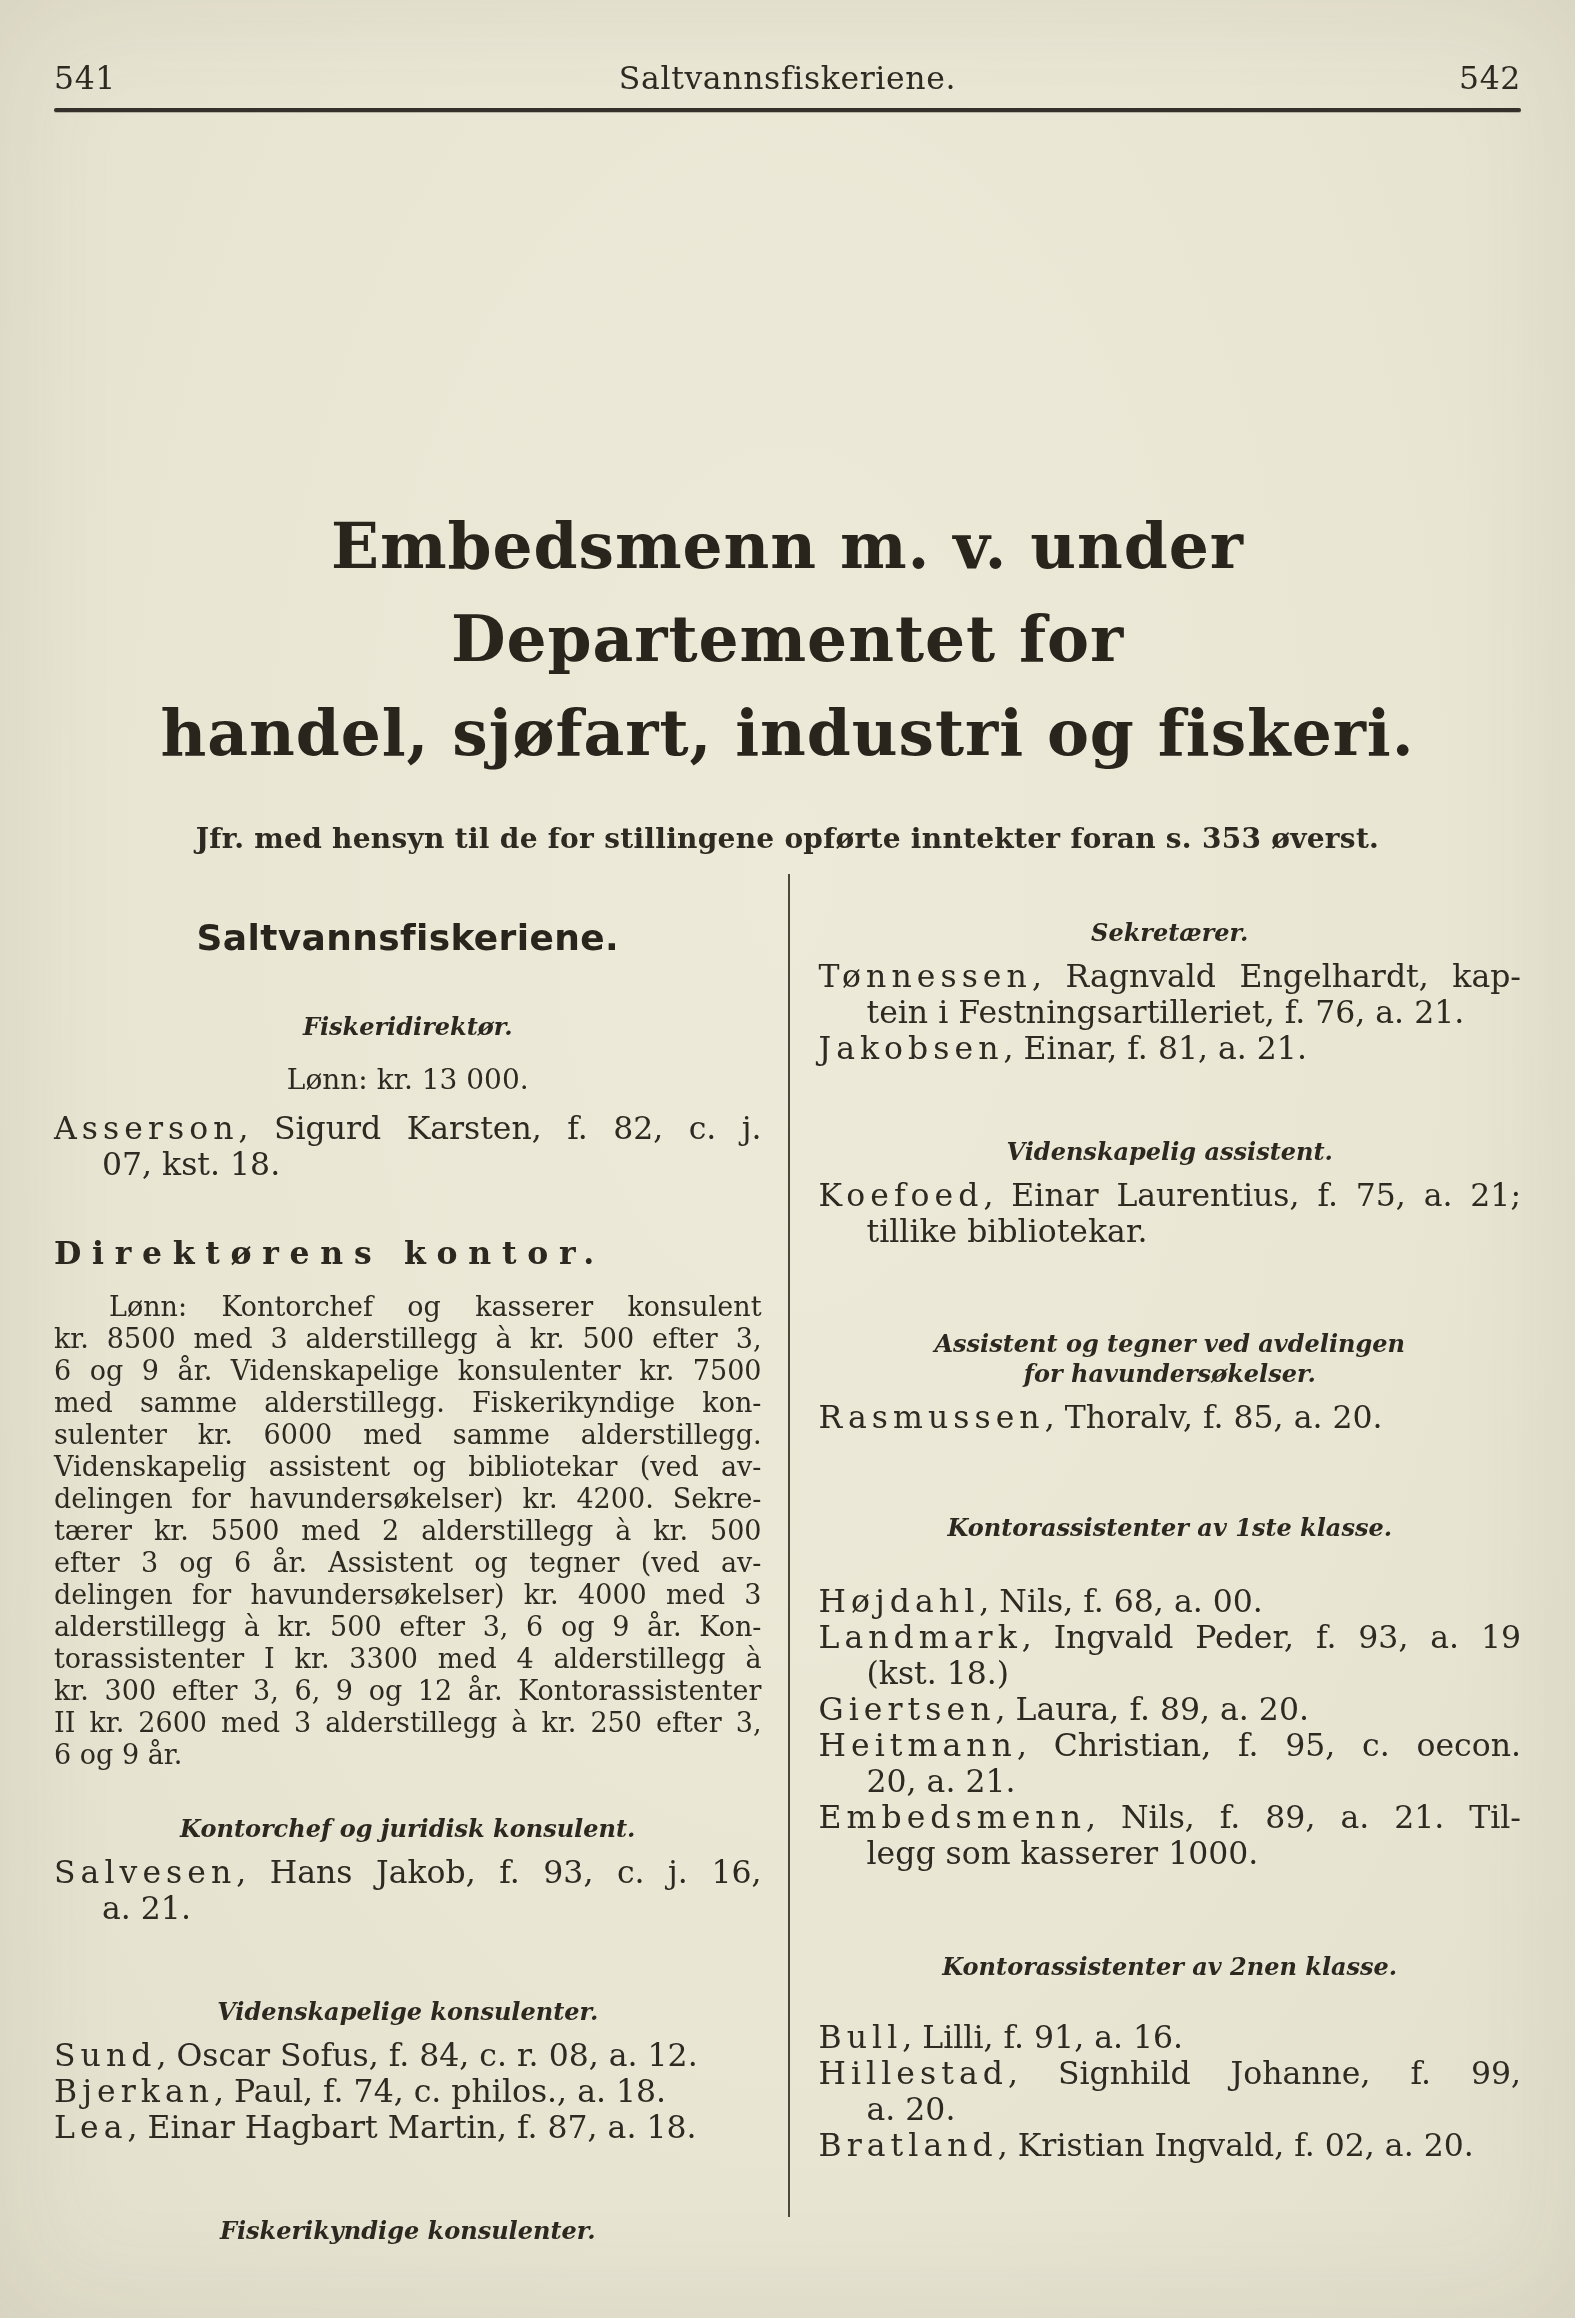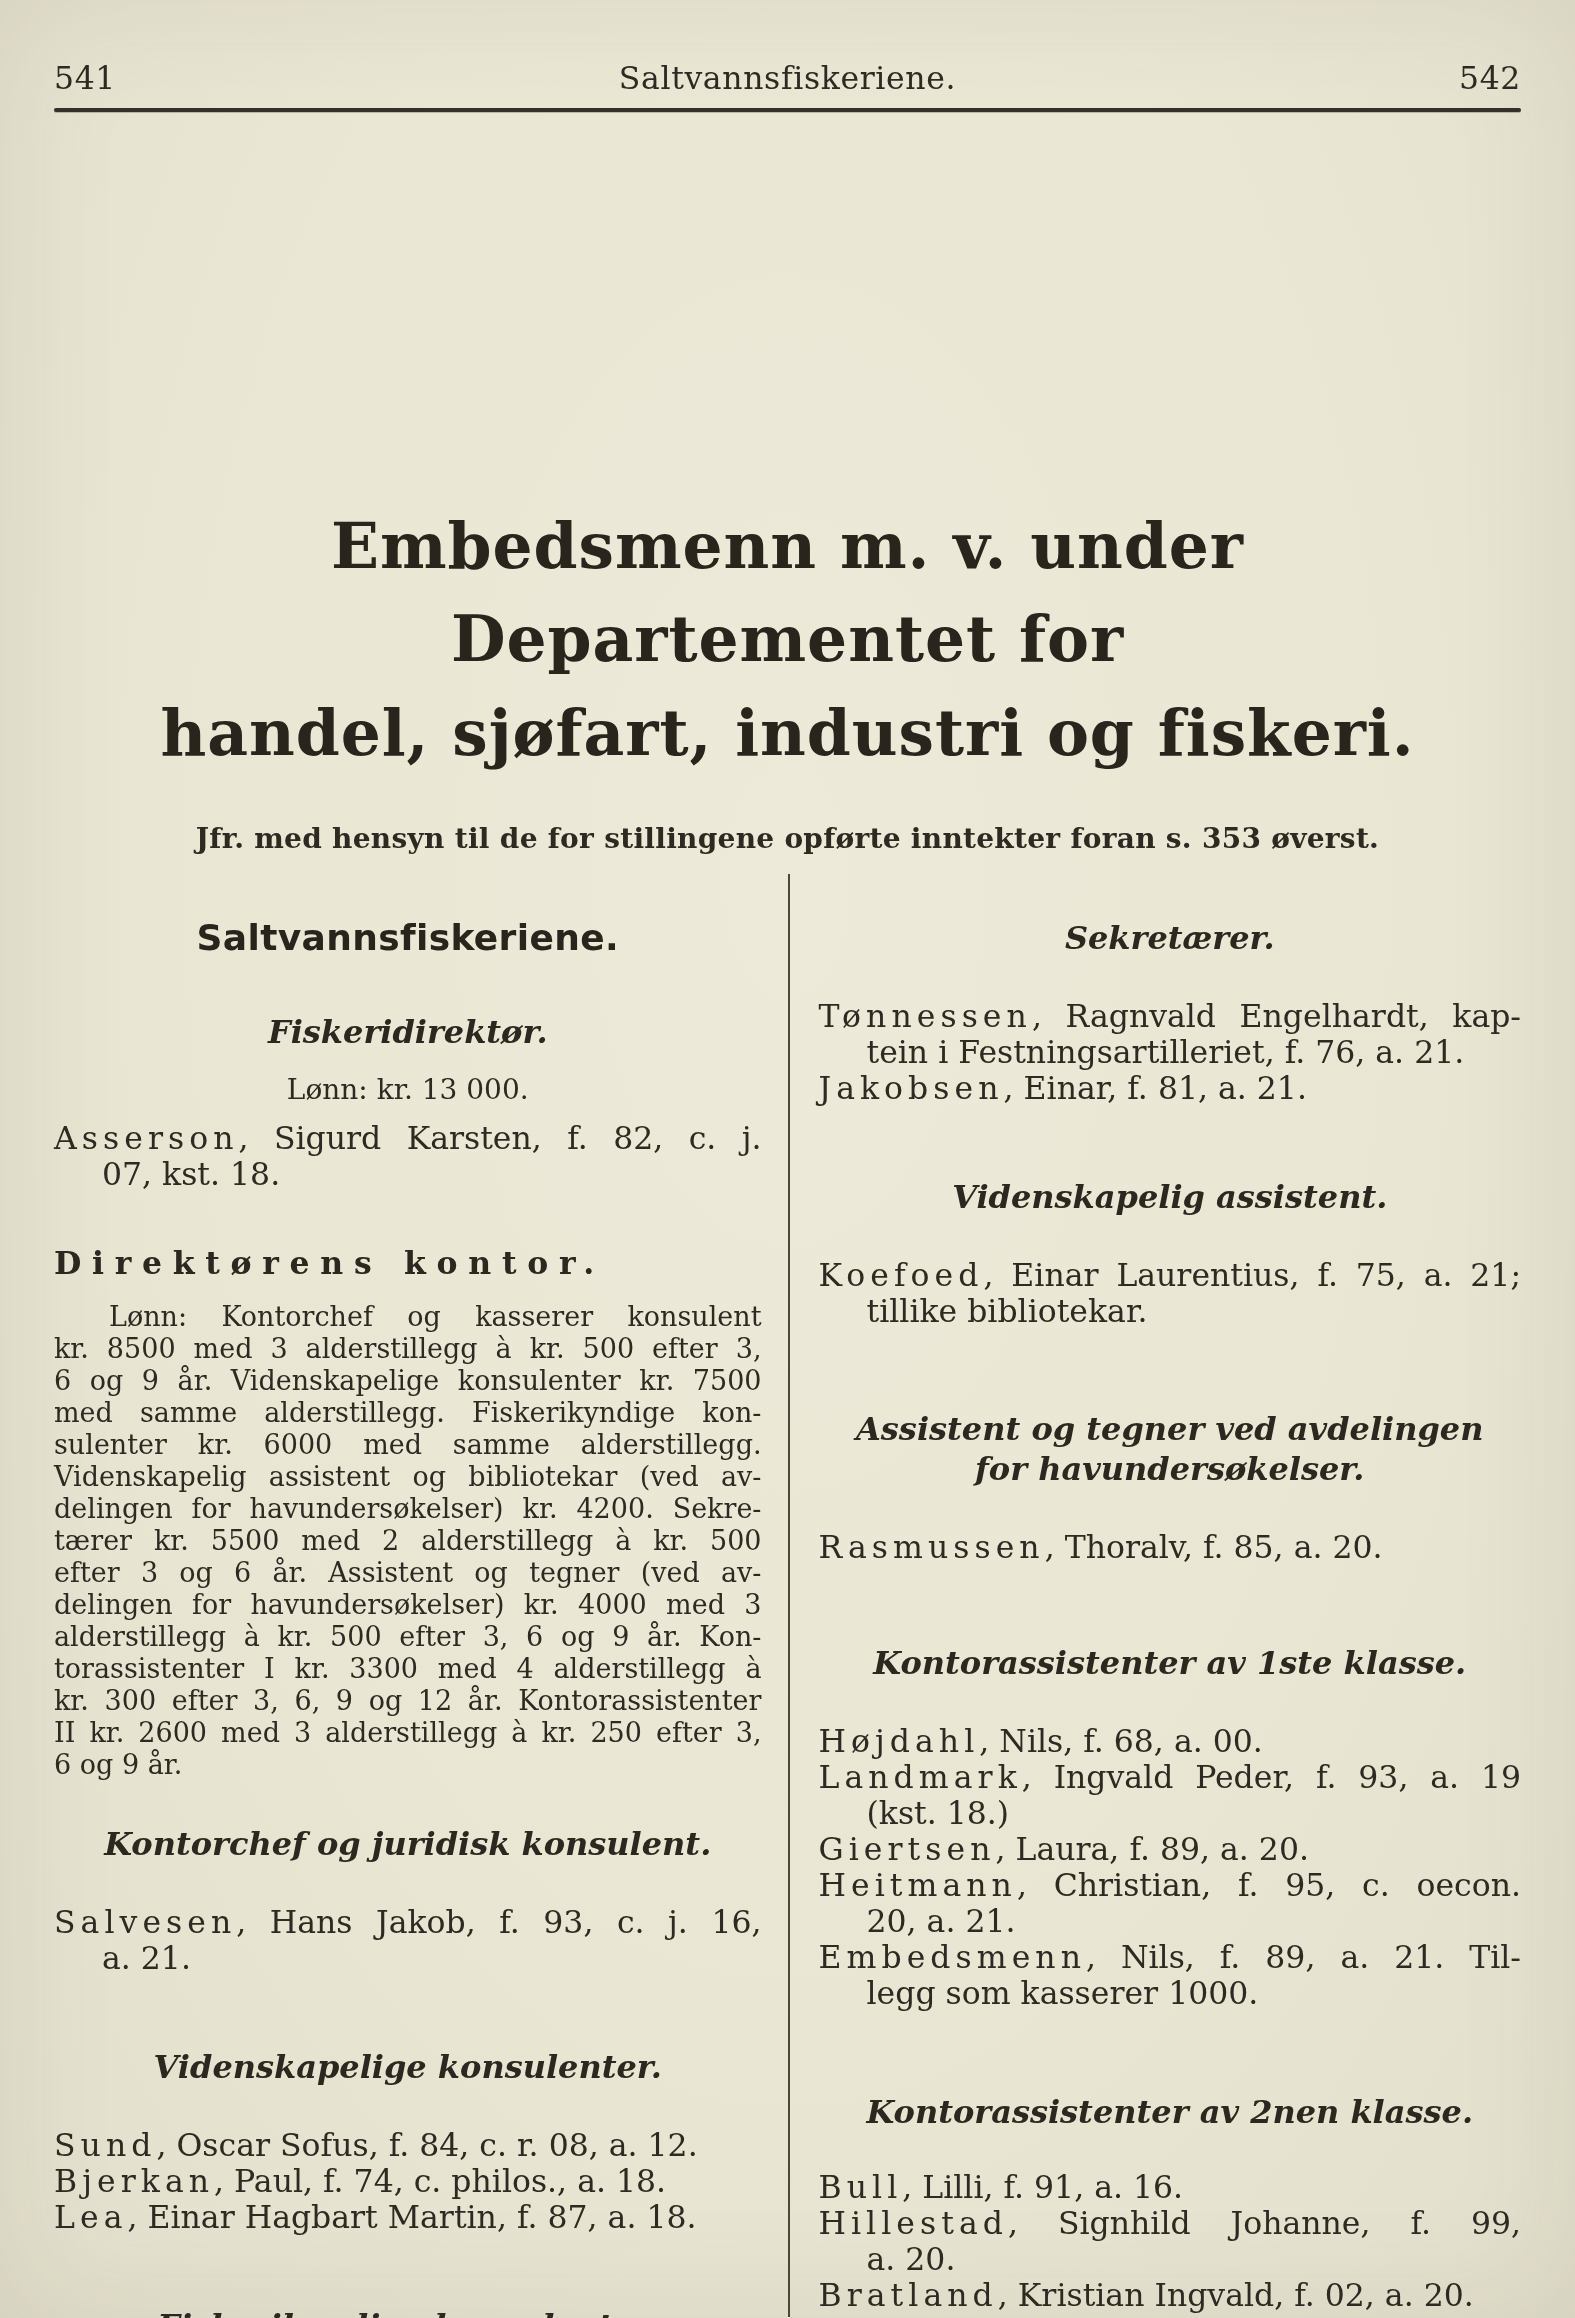--- a/index.html
+++ b/index.html
@@ -43,31 +43,31 @@
   .col{width:50%;box-sizing:border-box;}
   .col.left{padding-right:26px;}
   .col.right{padding-left:31px;}
   
   .col-heading{
     font-family:"DejaVu Sans","Liberation Sans",sans-serif;
     font-weight:700;font-size:36px;text-align:center;
     margin:21.5px 0 0;color:#29251d;letter-spacing:.01em;
   }
   .ital-heading{
-    font-style:italic;font-size:32px;text-align:center;
+    font-style:italic;font-size:24px;text-align:center;
     margin:71px 0 0;line-height:1.25;color:#2c2820;
   }
   .ital-heading.tight{margin-top:23px;}
   .spaced-heading{
     font-size:31.5px;letter-spacing:.34em;
     margin:52px 0 0;color:#2c2820;
   }
   .salary-line{font-size:28px;text-align:center;margin:21.5px 0 0;}
   
-  .entries{margin-top:40px;}
+  .entries{margin-top:10px;}
   .entries.snug{margin-top:14px;}
   .entry{margin:0;font-size:31.5px;line-height:36px;}
   .eline{display:block;}
   .eline.j{text-align:justify;text-align-last:justify;}
   .eline.indent{padding-left:48px;}
   .sn{letter-spacing:.16em;}
   
   .para{margin-top:20px;font-size:27px;line-height:32px;}
   .pline{display:block;text-align:justify;text-align-last:justify;}
   .pline.pfirst{text-indent:55px;}

